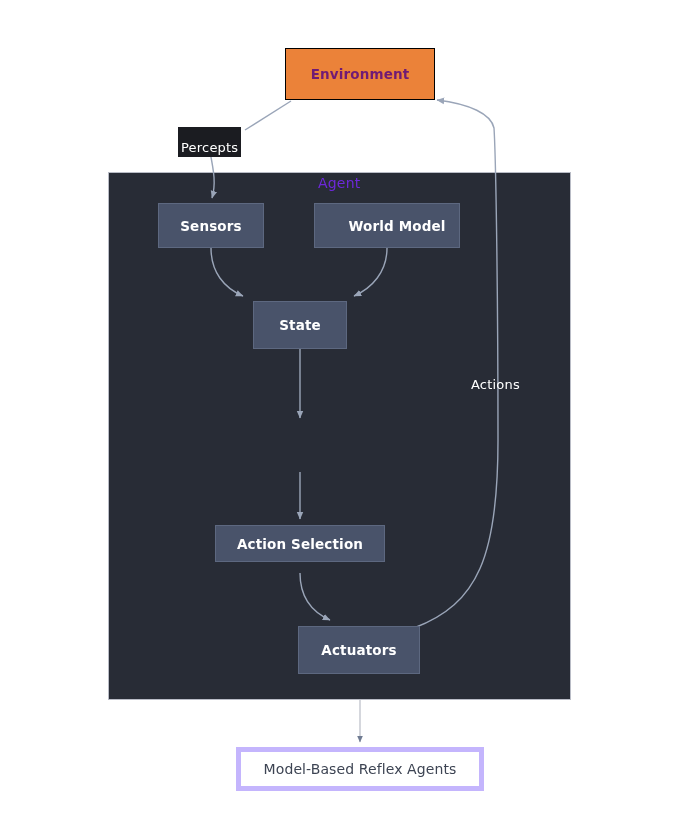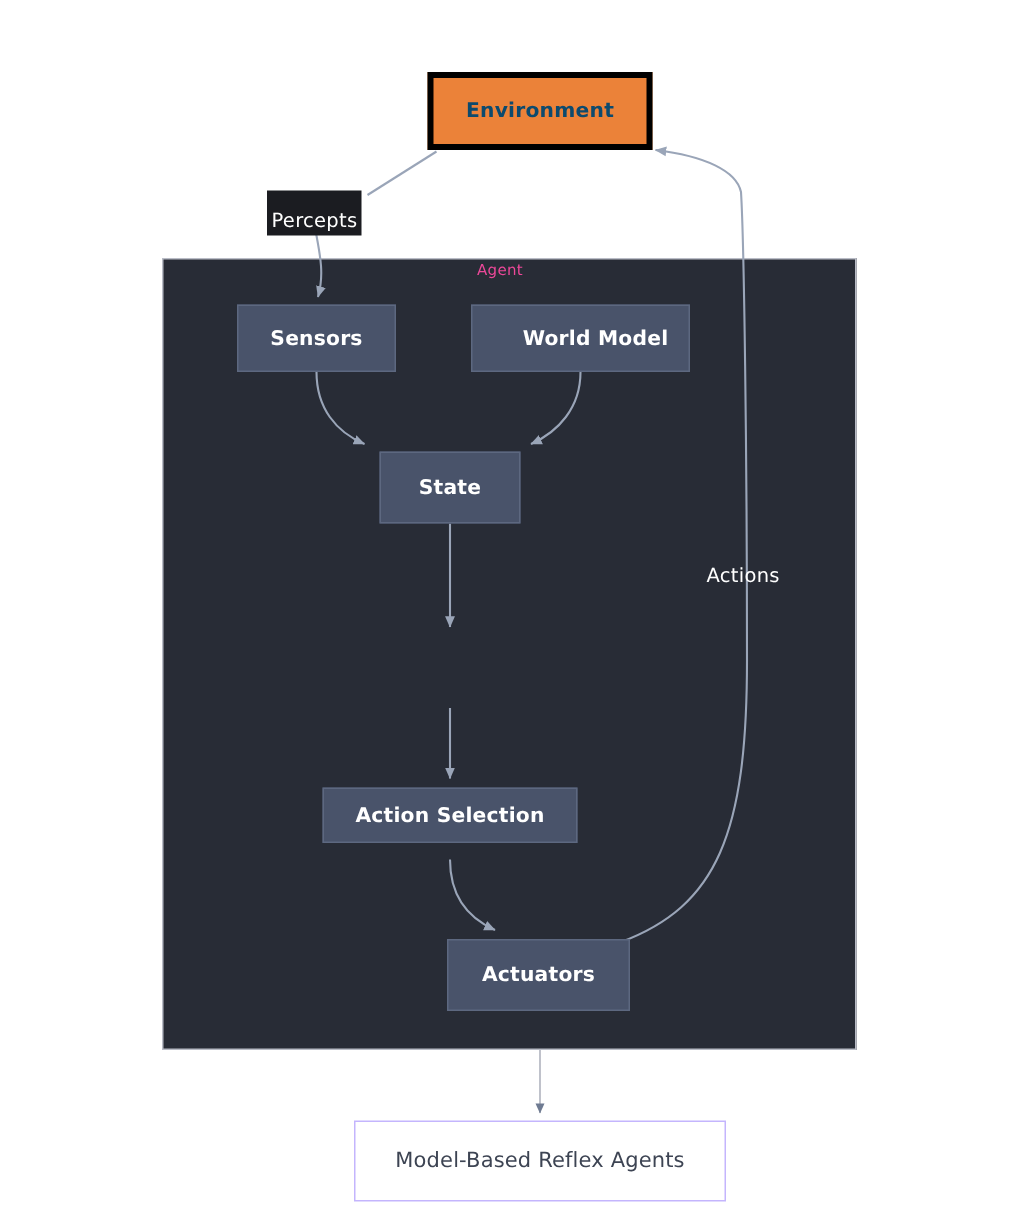--- a/index.html
+++ b/index.html
@@ -35,64 +35,64 @@
     width: 463px;
     height: 528px;
     background: #282c36;
     border: 1px solid #b9bcc6;
     box-sizing: border-box;
   }
   .agent-label {
     position: absolute;
     left: 318px;
     top: 175px;
-    font-size: 10px;
-    color: #ec4899;
+    font-size: 14px;
+    color: #6d28d9;
     letter-spacing: 0.2px;
   }
   .node {
     position: absolute;
     box-sizing: border-box;
     background: #49536a;
     border: 1px solid #5d6880;
     display: flex;
     align-items: center;
     justify-content: center;
     color: #ffffff;
     font-size: 13.5px;
     font-weight: bold;
     letter-spacing: 0.15px;
     text-align: center;
   }
   .node-environment {
     background: #eb8239;
-    border: 4px solid #000000;
-    color: #0c4a6e;
+    border: 1px solid #000000;
+    color: #701a75;
     font-weight: bold;
   }
   .edge-label {
     position: absolute;
     font-size: 13px;
     color: #ffffff;
     letter-spacing: 0.2px;
     white-space: nowrap;
   }
   .edge-label.boxed {
     background: #1b1c21;
     padding: 13px 3px 2px 3px;
   }
   .caption-box {
     position: absolute;
     left: 236px;
     top: 747px;
     width: 248px;
-    height: 54px;
+    height: 44px;
     box-sizing: border-box;
     background: #ffffff;
-    border: 1px solid #c4b5fd;
+    border: 5px solid #c4b5fd;
     display: flex;
     align-items: center;
     justify-content: center;
     color: #3d4453;
     font-size: 14px;
     letter-spacing: 0.1px;
   }
 </style>
 </head>
 <body>

